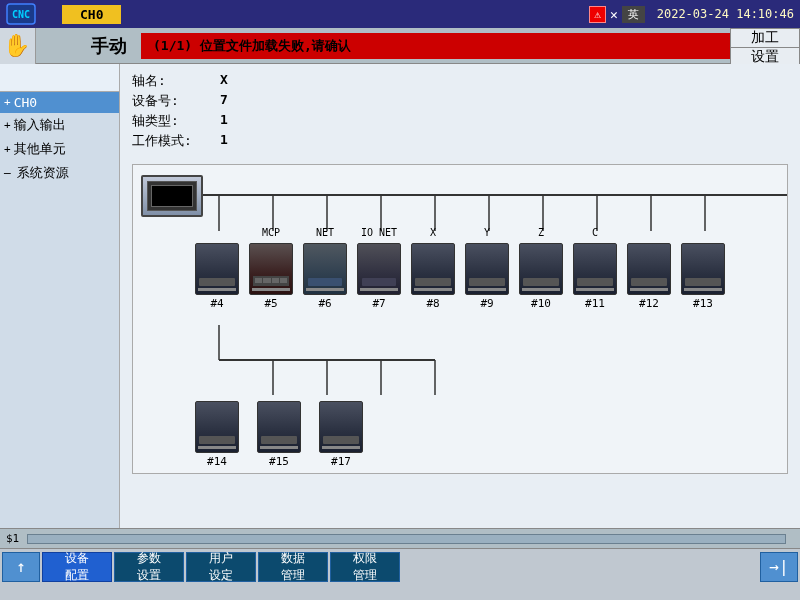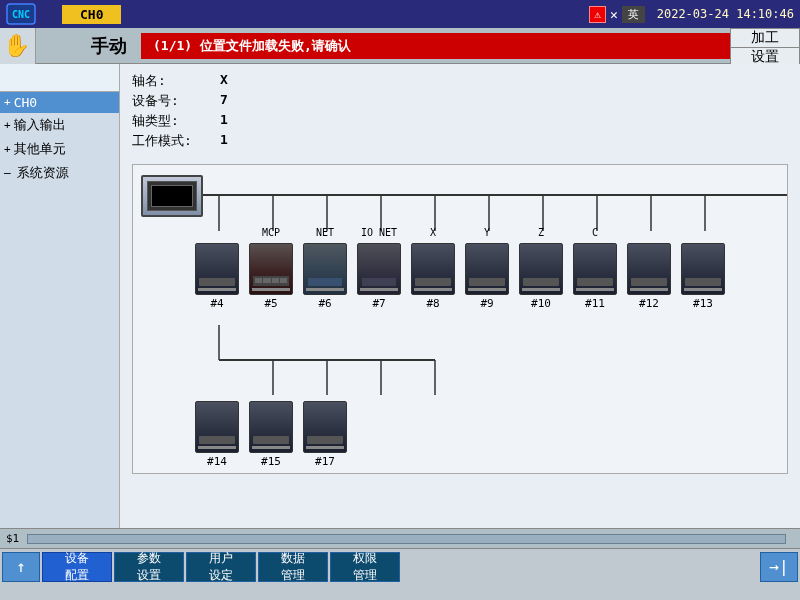--- a/index.html
+++ b/index.html
@@ -73,21 +73,21 @@
     }
     .mode-label {
       font-size: 18px;
       font-weight: bold;
       padding: 0 10px;
       color: #000;
       margin-left: 45px;
     }
     .alert-msg {
       background: #cc0000;
-      color: #ffffff;
+      color: #000000;
       font-size: 13px;
       padding: 4px 12px;
       font-weight: bold;
       margin-left: 4px;
       flex: 1;
     }
     .nav-tabs {
       display: flex;
       height: 36px;
       margin-left: auto;
@@ -446,21 +446,21 @@
         <div class="device-col">
           <div class="dev-label"></div>
           <div class="device-icon">
             <div style="width:36px;height:8px;background:#555;border-radius:1px;margin-bottom:2px;"></div>
             <div style="width:38px;height:3px;background:#888;"></div>
           </div>
           <div class="device-num">#13</div>
         </div>
       </div>
 
-      <div style="position:absolute;top:220px;left:62px;display:flex;gap:10px;align-items:flex-end;">
+      <div style="position:absolute;top:220px;left:62px;display:flex;gap:18px;align-items:flex-end;">
 
         <div class="device-col">
           <div class="dev-label"></div>
           <div class="device-icon">
             <div style="width:36px;height:8px;background:#555;border-radius:1px;margin-bottom:2px;"></div>
             <div style="width:38px;height:3px;background:#888;"></div>
           </div>
           <div class="device-num">#14</div>
         </div>
 

